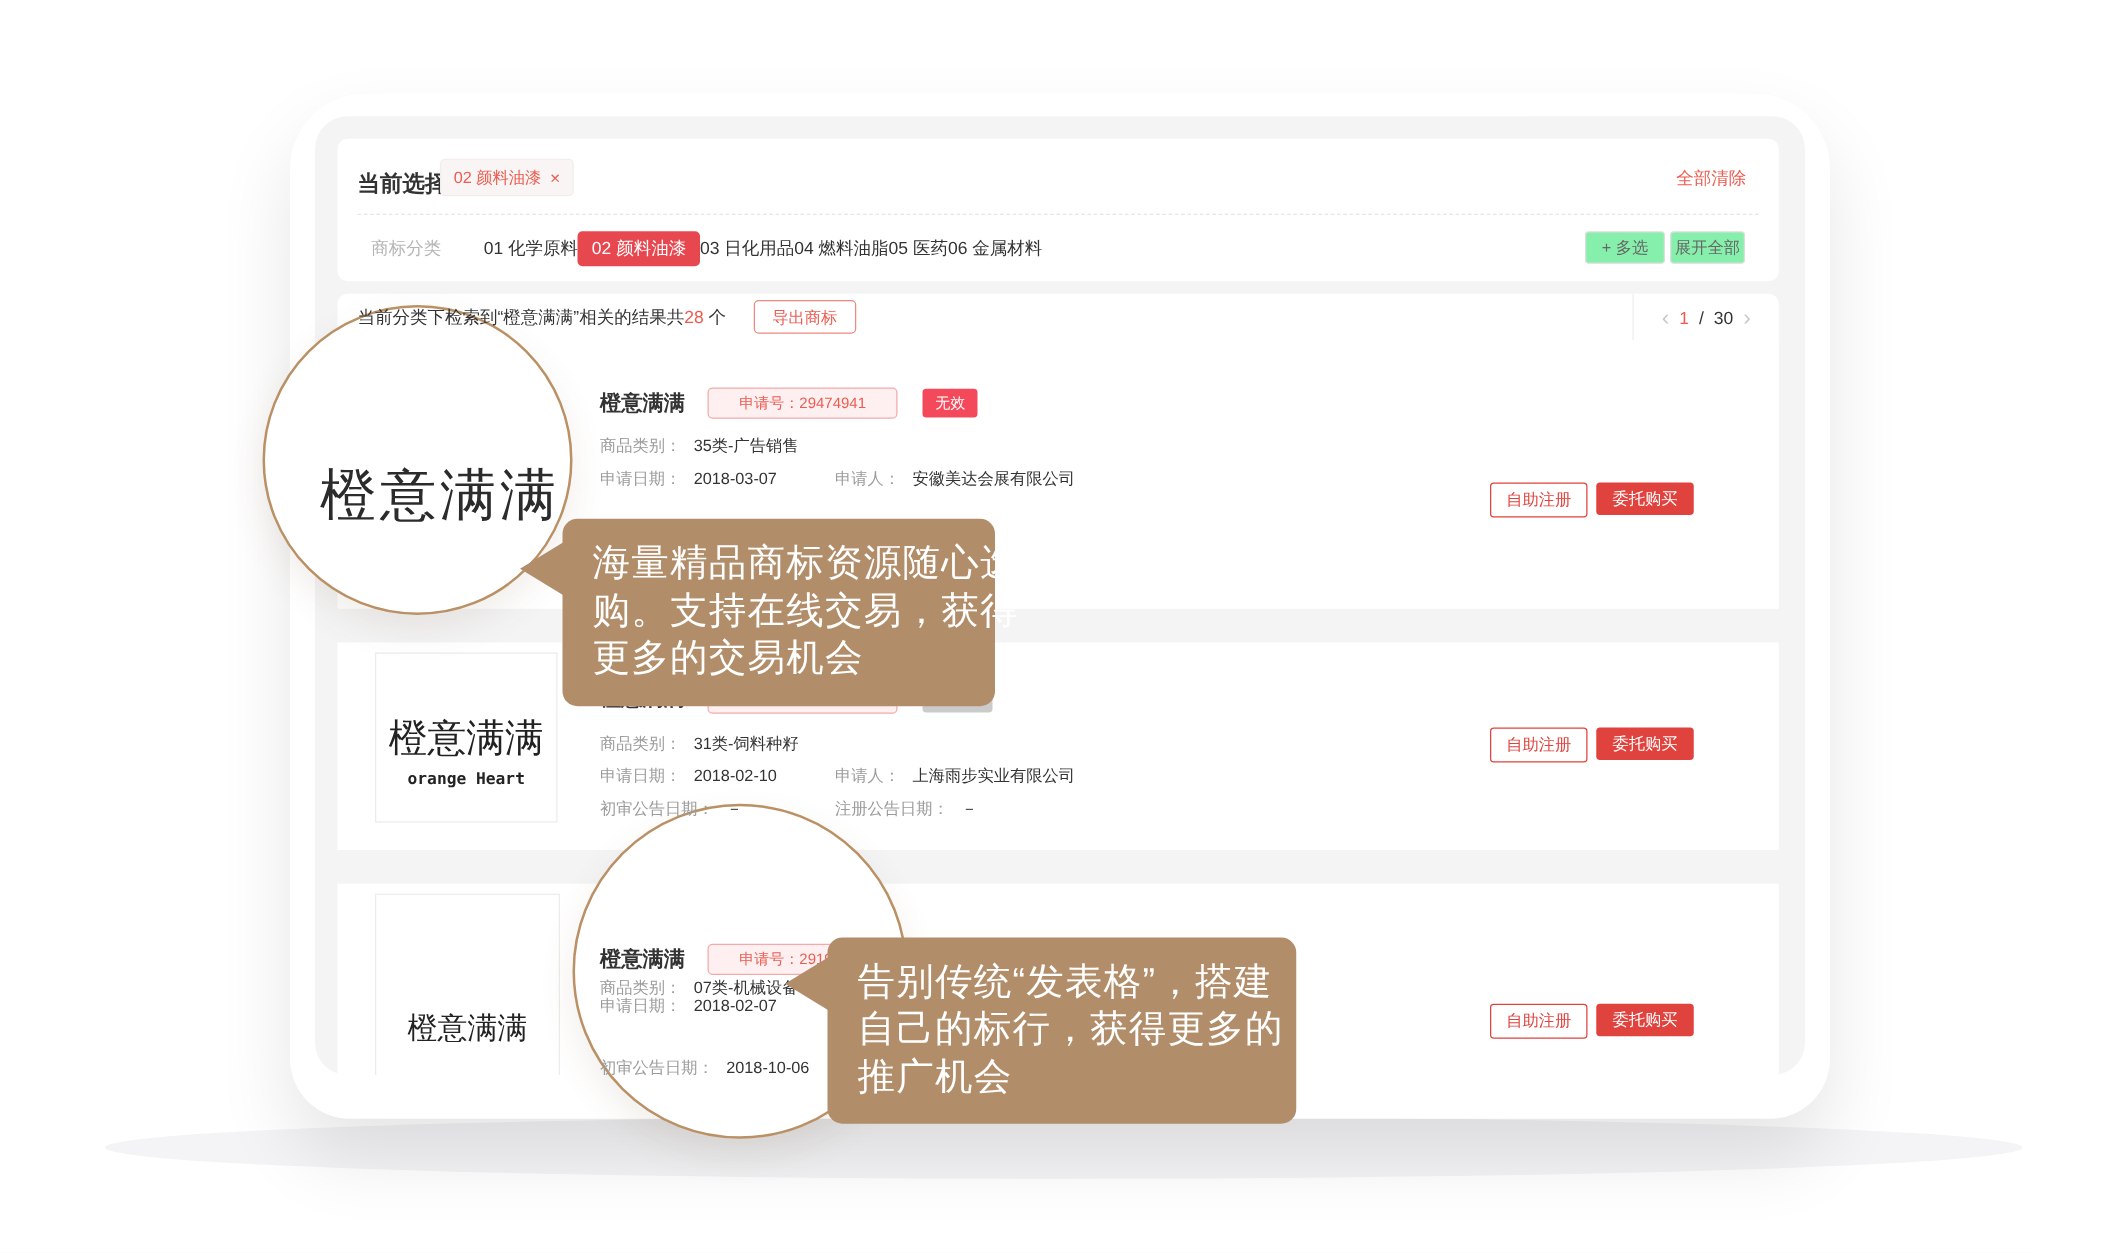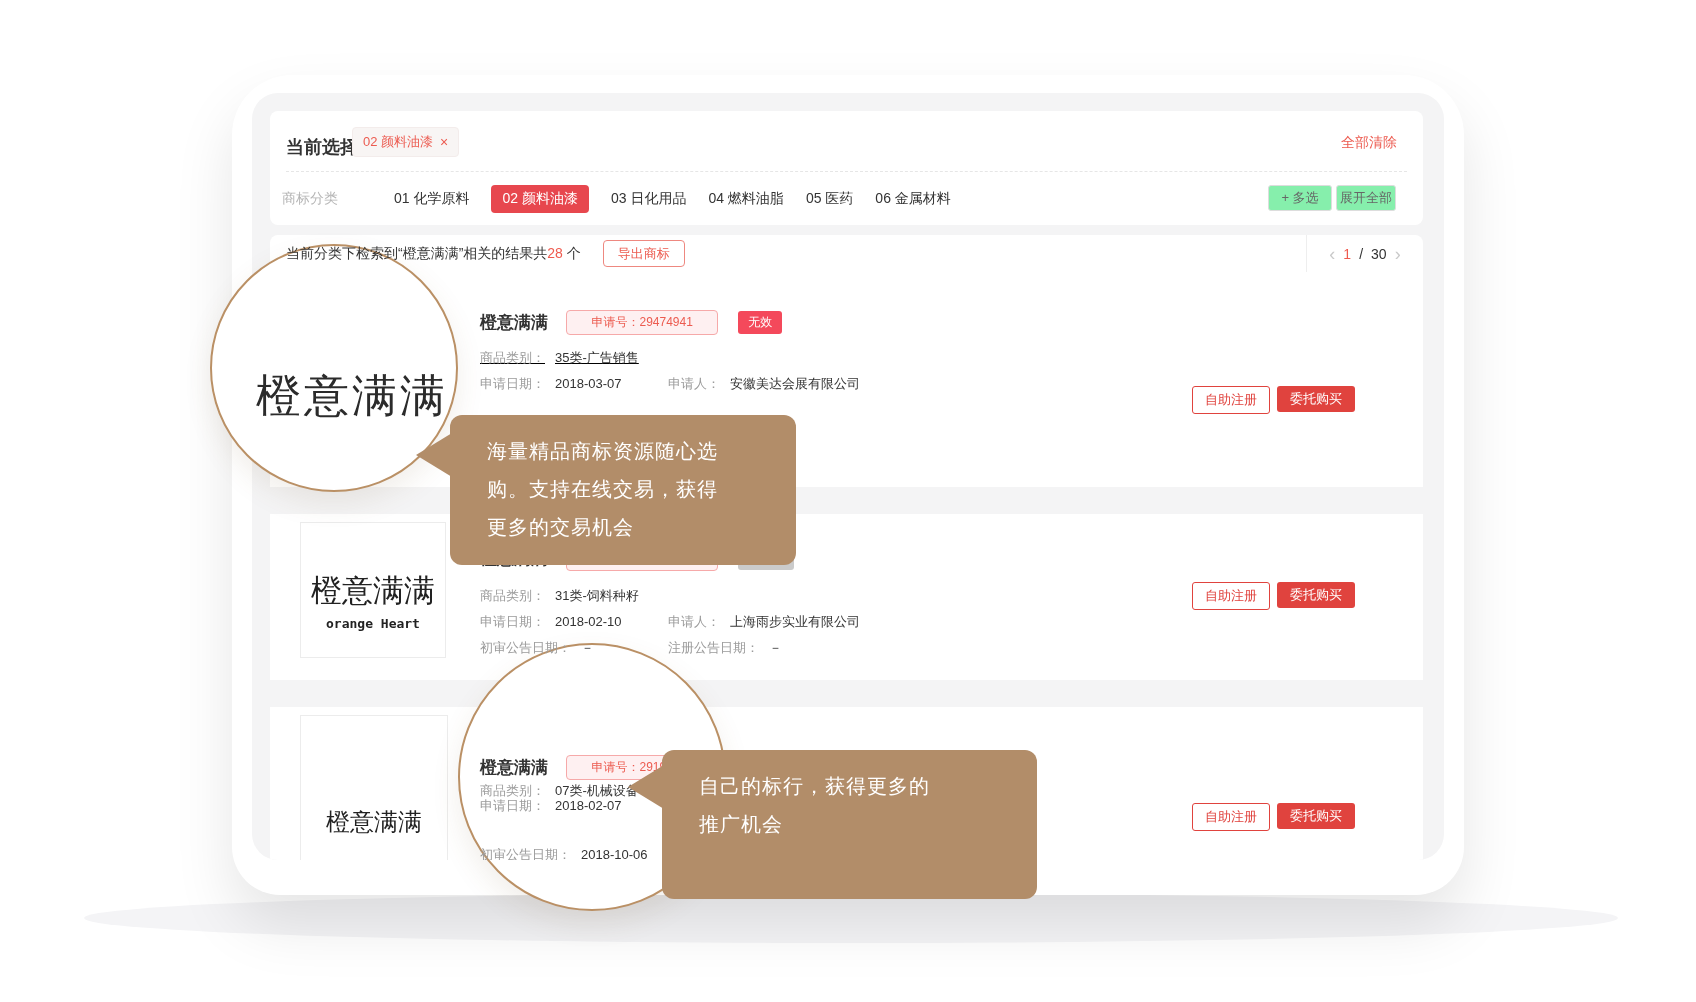--- a/index.html
+++ b/index.html
@@ -20,21 +20,21 @@
   
   .filter-card{left:18px;top:18px;width:1153px;height:114px;}
   .f-row1{left:0;top:16px;width:100%;height:34px;}
   .f-row1 .cur-label{left:16px;top:8px;font-size:18px;color:#333;font-weight:bold;}
   .sel-tag{left:82px;top:0;height:28px;padding:0 10px;background:#f8f5f4;border:1px solid #f3eceb;
     border-radius:4px;display:flex;align-items:center;gap:7px;font-size:13px;color:#ec5b50;cursor:pointer;}
   .sel-tag .x{font-size:14px;line-height:1;color:#ec5b50;}
   .clear-all{right:26px;top:7px;font-size:14px;color:#ec5b50;cursor:pointer;}
   .dashed{left:16px;top:60px;width:1121px;border-top:1px dashed #e6e6e6;height:0;}
   .f-row2{left:0;top:74px;width:100%;height:30px;display:block;}
-  .cat-flow{left:12px;top:0;display:flex;align-items:center;gap:22px;justify-content:space-between;}
+  .cat-flow{left:27px;top:0;display:flex;align-items:center;justify-content:space-between;}
   .cat-label{font-size:14px;color:#b5b5b5;margin-right:34px;}
   .cat-item{font-size:14px;color:#333;cursor:pointer;white-space:nowrap;}
   .cat-item.active{background:#e7474e;color:#fff;border-radius:4px;padding:5px 11px;}
   .mini-btn{top:0;height:24px;border:1px solid #ddd;border-radius:3px;background:#86efac;color:#666;
     font-size:13px;display:flex;align-items:center;justify-content:center;cursor:pointer;}
   .btn-multi{right:91px;width:62px;}
   .btn-expand{right:27px;width:58px;}
 
   
   .res-bar{left:18px;top:142px;width:1153px;height:37px;background:#fff;border-radius:8px 8px 0 0;
@@ -78,21 +78,21 @@
   .act-buy{left:1007px;width:78px;background:#e0433e;color:#fff;}
 
   
   .circle{border-radius:50%;background:#ffffff;border:2px solid #ba9065;z-index:5;
     box-shadow:0 12px 28px rgba(120,90,50,0.10);}
   .circle1{left:210px;top:244px;width:244px;height:244px;}
   .circle2{left:458px;top:643px;width:264px;height:264px;}
   .zoom-text{position:absolute;left:44px;top:120px;font-size:45px;color:#2b2b2b;letter-spacing:3px;
     white-space:nowrap;font-weight:500;}
   .tip{background:#b28d69;border-radius:12px;z-index:10;color:#fff;padding:17px 0 0 24px;}
-  .tip .ln{font-size:20px;line-height:38px;letter-spacing:1px;white-space:nowrap;margin-left:13px;}
+  .tip .ln{font-size:30px;line-height:38px;letter-spacing:1px;white-space:nowrap;}
   .tip1{left:450px;top:415px;width:322px;height:133px;}
   .tip2{left:662px;top:750px;width:351px;height:132px;}
   .tip-arrow{position:absolute;width:0;height:0;border-top:22px solid transparent;
     border-bottom:22px solid transparent;border-right:36px solid #b28d69;left:-34px;}
   .tip1 .tip-arrow{top:18px;}
   .tip2 .tip-arrow{top:15px;}
 </style>
 </head>
 <body>
 
@@ -142,21 +142,21 @@
         </div>
       </div>
 
       <div class="abs row-card row1">
         <div class="row-content">
           <div class="t-line" style="top:38px;">
             <span class="r-title">橙意满满</span>
             <span class="app-tag"><span>申请号：</span><span>29474941</span></span>
             <span class="badge invalid">无效</span>
           </div>
-          <div class="t-line" style="top:76px;text-decoration:underline;">
+          <div class="t-line" style="top:76px;">
             <span class="lab">商品类别：</span><span class="val">35类-广告销售</span>
           </div>
           <div class="t-line" style="top:102px;">
             <span class="lab">申请日期：</span><span class="val">2018-03-07</span>
             <span class="col2"><span class="lab">申请人：</span><span class="val">安徽美达会展有限公司</span></span>
           </div>
           <div class="t-line" style="top:156px;">
             <span class="lab">初审公告日期：</span><span class="val">－</span>
             <span class="col2"><span class="lab">注册公告日期：</span><span class="val">－</span></span>
           </div>
@@ -224,17 +224,18 @@
   <div class="abs circle circle2"></div>
 
   <div class="abs tip tip1">
     <span class="tip-arrow"></span>
     <div class="ln">海量精品商标资源随心选</div>
     <div class="ln">购。支持在线交易，获得</div>
     <div class="ln">更多的交易机会</div>
   </div>
   <div class="abs tip tip2">
     <span class="tip-arrow"></span>
+    <div class="ln">告别传统“发表格”，搭建</div>
     <div class="ln">自己的标行，获得更多的</div>
     <div class="ln">推广机会</div>
   </div>
 
 </div>
 
 </body></html>

